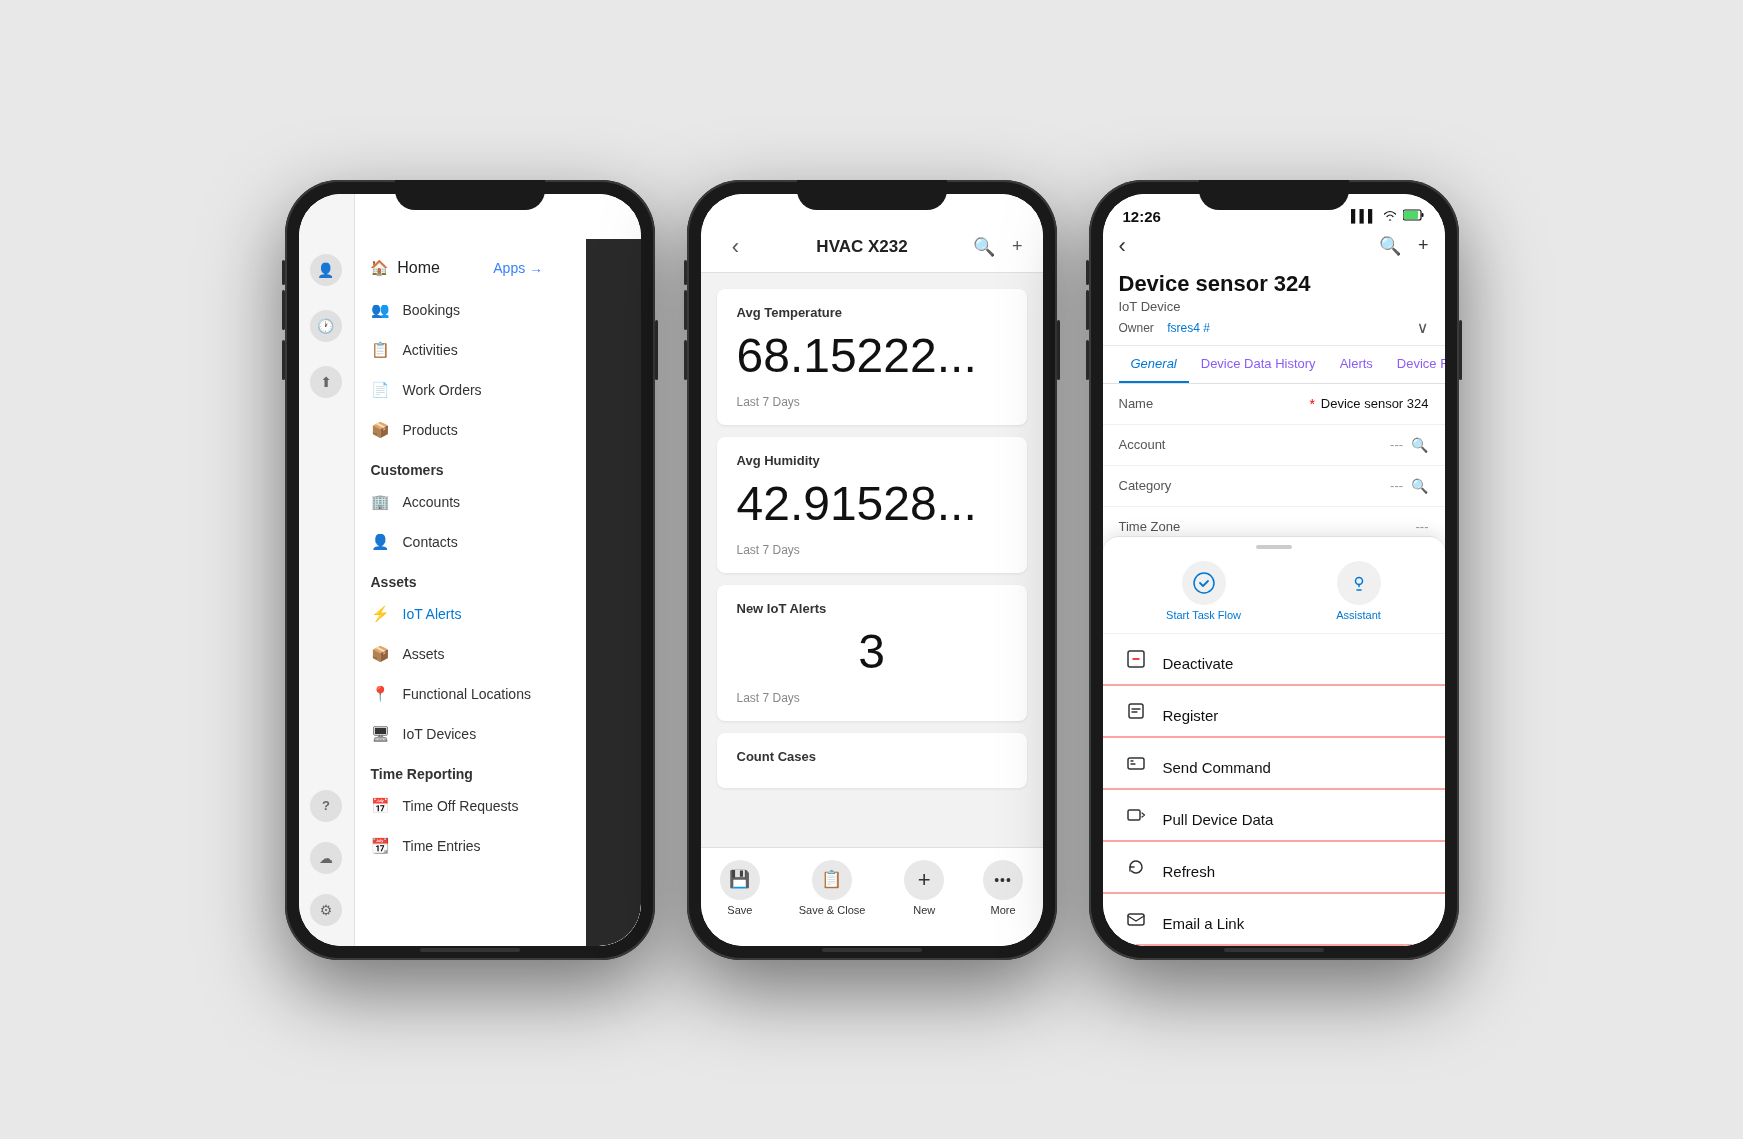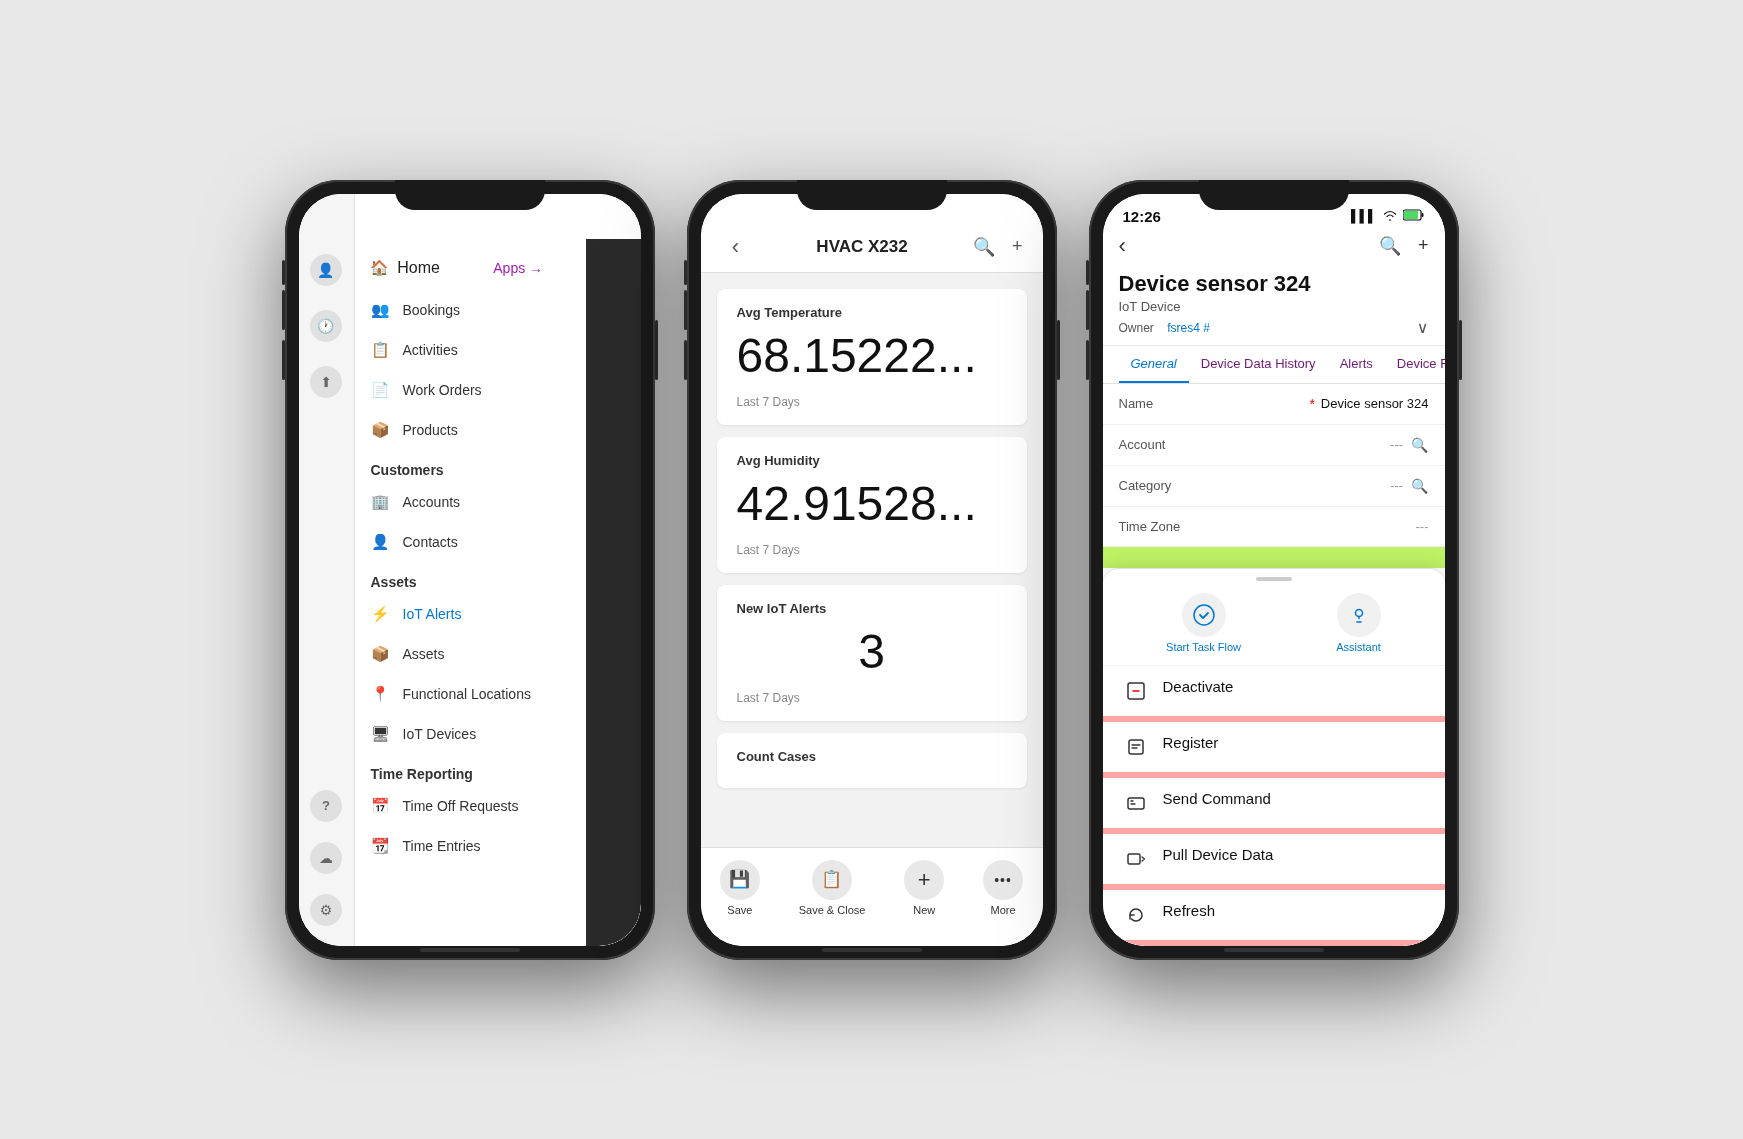--- a/index.html
+++ b/index.html
@@ -117,21 +117,21 @@
     .nav-home-label {
       font-size: 16px;
       color: #222;
       font-weight: 400;
       display: flex;
       align-items: center;
       gap: 8px;
     }
     .nav-home-icon { font-size: 15px; color: #555; }
     .nav-apps-link {
-      color: #a21caf;
+      color: #3b82f6;
       font-size: 14px;
       font-weight: 500;
       cursor: pointer;
     }
     .nav-plus-btn {
       width: 28px; height: 28px;
       border-radius: 50%;
       border: 1.5px solid #ccc;
       display: flex; align-items: center; justify-content: center;
       font-size: 16px; color: #555;
@@ -305,21 +305,21 @@
     .device-tabs {
       display: flex;
       background: #fff;
       border-bottom: 1px solid #e0e0e0;
       padding: 0 16px;
       overflow-x: auto;
     }
     .device-tab {
       padding: 10px 12px;
       font-size: 13px;
-      color: #701a75;
+      color: #8b5cf6;
       cursor: pointer;
       white-space: nowrap;
       border-bottom: 2px solid transparent;
     }
     .device-tab.active {
       color: #0078d4;
       border-bottom: 2px solid #0078d4;
       font-style: italic;
     }
 
@@ -385,24 +385,24 @@
       border-radius: 50%;
       background: #f0f0f0;
       display: flex; align-items: center; justify-content: center;
       font-size: 18px;
     }
     .sheet-action-label {
       font-size: 11px; color: #0078d4; font-weight: 500;
     }
     .sheet-menu-item {
       display: flex;
-      align-items: flex-start;
+      align-items: flex-end;
       gap: 14px;
       padding: 12px 20px;
-      border-bottom: 6px solid #fca5a5;
+      border-bottom: 2px solid #fca5a5;
       cursor: pointer;
     }
     .sheet-menu-icon {
       width: 26px; height: 26px;
       display: flex; align-items: center; justify-content: center;
       font-size: 16px; color: #333;
       flex-shrink: 0;
     }
     .sheet-menu-label {
       font-size: 15px; color: #111;
@@ -720,18 +720,27 @@
           </div>
           <div class="sheet-menu-item">
             <div class="sheet-menu-icon">
               <svg width="20" height="20" viewBox="0 0 20 20">
                   <path d="M4 10a6 6 0 1 1 1.5 4" stroke="#333" stroke-width="1.5" fill="none" stroke-linecap="round"></path>
                   <path d="M4 14v-4H8" stroke="#333" stroke-width="1.5" fill="none" stroke-linecap="round" stroke-linejoin="round"></path>
                 </svg>
             </div>
             <span class="sheet-menu-label">Refresh</span>
           </div>
+          <div class="sheet-menu-item">
+            <div class="sheet-menu-icon">
+              <svg width="20" height="20" viewBox="0 0 20 20">
+                  <rect x="2" y="5" width="16" height="11" rx="2" fill="none" stroke="#333" stroke-width="1.5"></rect>
+                  <path d="M2 7l8 5 8-5" stroke="#333" stroke-width="1.3" fill="none" stroke-linecap="round"></path>
+                </svg>
+            </div>
+            <span class="sheet-menu-label">Email a Link</span>
+          </div>
         </div>
 
       </div>
     </div>
   </div>
 </div>
 
 </body></html>

